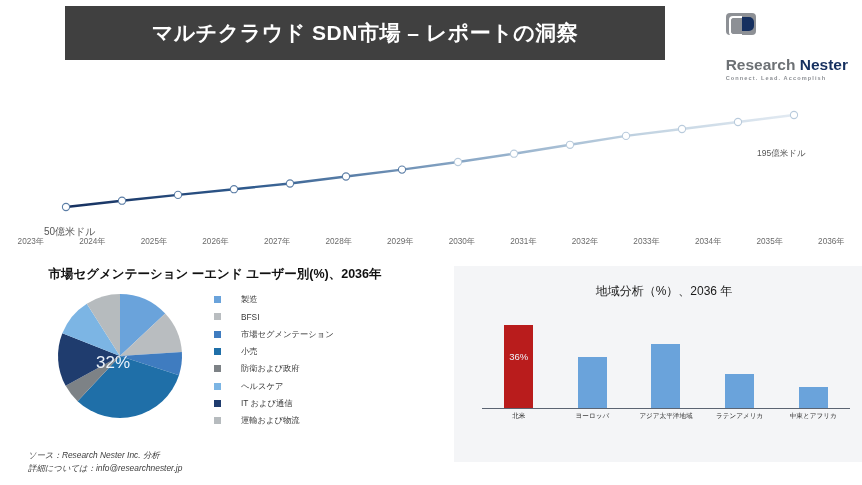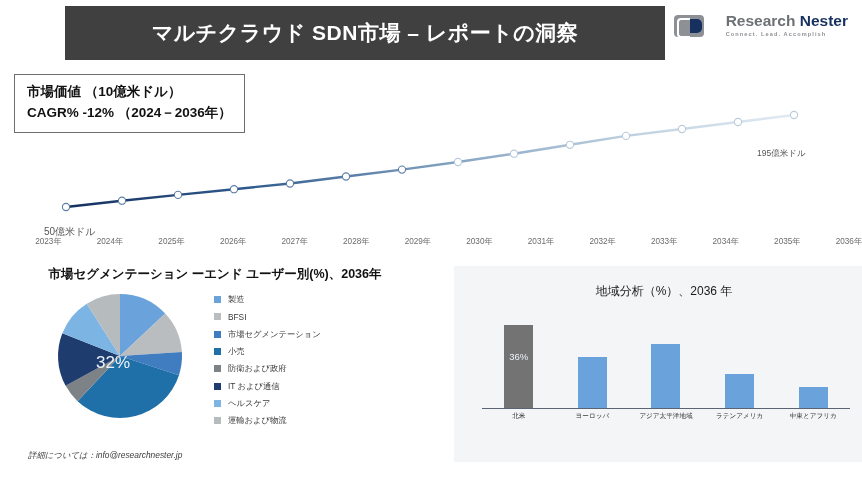--- a/index.html
+++ b/index.html
@@ -20,21 +20,21 @@
   }
   .header-title {
     color: #ffffff;
     font-size: 21px;
     font-weight: bold;
     letter-spacing: 0.5px;
     white-space: nowrap;
   }
   .logo-wrap {
     position: absolute; right: 14px; top: 13px;
-    display: flex; align-items: flex-end; gap: 22px;
+    display: flex; align-items: flex-start; gap: 22px; flex-direction: column;
   }
   .logo-mark {
     width: 30px; height: 22px;
     background: #8d9095;
     border-radius: 4px;
     position: relative;
     flex: none;
   }
   .logo-mark:before {
     content: ""; position: absolute;
@@ -73,38 +73,38 @@
   }
   .lbl-end {
     position: absolute; left: 757px; top: 88px;
     font-size: 8.5px; color: #555; white-space: nowrap;
   }
   .year-axis {
     position: absolute; left: 0; top: 236px; width: 862px;
     display: flex;
   }
   .year-axis span {
-    flex: 1 1 0; text-align: right;
+    flex: 1 1 0; text-align: center;
     font-size: 8.2px; color: #6b6b6b; white-space: nowrap;
   }
 
   
   .pie-panel { position: absolute; left: 10px; top: 266px; width: 410px; height: 175px; }
   .pie-title {
     text-align: center; font-size: 12.5px; font-weight: bold; color: #111;
     line-height: 1.35; padding: 0 18px;
   }
   .pie-body { position: relative; display: flex; align-items: flex-start; margin-top: 6px; }
   .pie-holder { position: relative; width: 150px; height: 135px; margin-left: 38px; }
   .pie-pct {
     position: absolute; left: 48px; top: 64px;
     font-size: 17px; font-weight: normal; color: #eaf2fb;
   }
   .pie-legend { margin-left: 16px; margin-top: 2px; }
-  .legend-row { display: flex; align-items: center; gap: 7px; height: 17.3px; }
+  .legend-row { display: flex; align-items: center; gap: 20px; height: 17.3px; }
   .legend-sw { width: 7px; height: 7px; flex: none; }
   .legend-tx { font-size: 8.3px; color: #3a3a3a; white-space: nowrap; }
 
   .region-panel {
     position: absolute; left: 454px; top: 266px;
     width: 420px; height: 196px;
     background: #f4f5f7;
   }
   .region-title {
     text-align: center; font-size: 12px; color: #1a1a1a;
@@ -152,24 +152,20 @@
   </div>
 
   <div class="logo-wrap">
     <div class="logo-mark"></div>
     <div class="logo-text">
       <div class="logo-name"><span>Research </span><b>Nester</b></div>
       <div class="logo-tag">Connect. Lead. Accomplish</div>
     </div>
   </div>
 
-  <div class="value-box">
-    <div>市場価値 （10億米ドル）</div>
-    <div>CAGR% -12% （2024－2036年）</div>
-  </div>
 
   <div class="line-chart">
     <svg width="862" height="175" viewBox="0 0 862 175">
       <defs>
         <linearGradient id="lineGrad" x1="0" y1="0" x2="1" y2="0">
           <stop offset="0%" stop-color="#16305f"></stop>
           <stop offset="25%" stop-color="#2f5a8d"></stop>
           <stop offset="55%" stop-color="#8aa8c6"></stop>
           <stop offset="80%" stop-color="#c3d4e2"></stop>
           <stop offset="100%" stop-color="#e2eaf2"></stop>
@@ -247,40 +243,40 @@
           </div>
           <div class="legend-row">
             <span class="legend-sw" style="background: rgb(31, 111, 168);"></span>
             <span class="legend-tx">小売</span>
           </div>
           <div class="legend-row">
             <span class="legend-sw" style="background: rgb(125, 130, 134);"></span>
             <span class="legend-tx">防衛および政府</span>
           </div>
           <div class="legend-row">
+            <span class="legend-sw" style="background: rgb(124, 181, 228);"></span>
+            <span class="legend-tx">ヘルスケア</span>
+          </div>
+          <div class="legend-row">
             <span class="legend-sw" style="background: rgb(31, 60, 110);"></span>
             <span class="legend-tx">IT および通信</span>
-          </div>
-          <div class="legend-row">
-            <span class="legend-sw" style="background: rgb(124, 181, 228);"></span>
-            <span class="legend-tx">ヘルスケア</span>
           </div>
           <div class="legend-row">
             <span class="legend-sw" style="background: rgb(182, 187, 190);"></span>
             <span class="legend-tx">運輸および物流</span>
           </div>
         </div>
     </div>
   </div>
 
   <div class="region-panel">
     <div class="region-title">地域分析（%）、2036 年</div>
     <div class="bars-area" id="bars-area">
         <div class="bar-col">
-          <div class="bar" style="height: 82.8px; background: #737373;">
+          <div class="bar" style="height: 82.8px; background: #b91c1c;">
             <span class="bar-pct">36%</span>
           </div>
         </div>
         <div class="bar-col">
           <div class="bar" style="height: 50.6px; background: rgb(106, 163, 219);"></div>
         </div>
         <div class="bar-col">
           <div class="bar" style="height: 64.4px; background: rgb(106, 163, 219);"></div>
         </div>
         <div class="bar-col">
@@ -294,15 +290,16 @@
     <div class="region-labels" id="region-labels">
         <span>北米</span>
         <span>ヨーロッパ</span>
         <span>アジア太平洋地域</span>
         <span>ラテンアメリカ</span>
         <span>中東とアフリカ</span>
       </div>
   </div>
 
   <div class="source">
+    <div>ソース：Research Nester Inc. 分析</div>
     <div>詳細については：info@researchnester.jp</div>
   </div>
 </div>
 
 </body></html>

